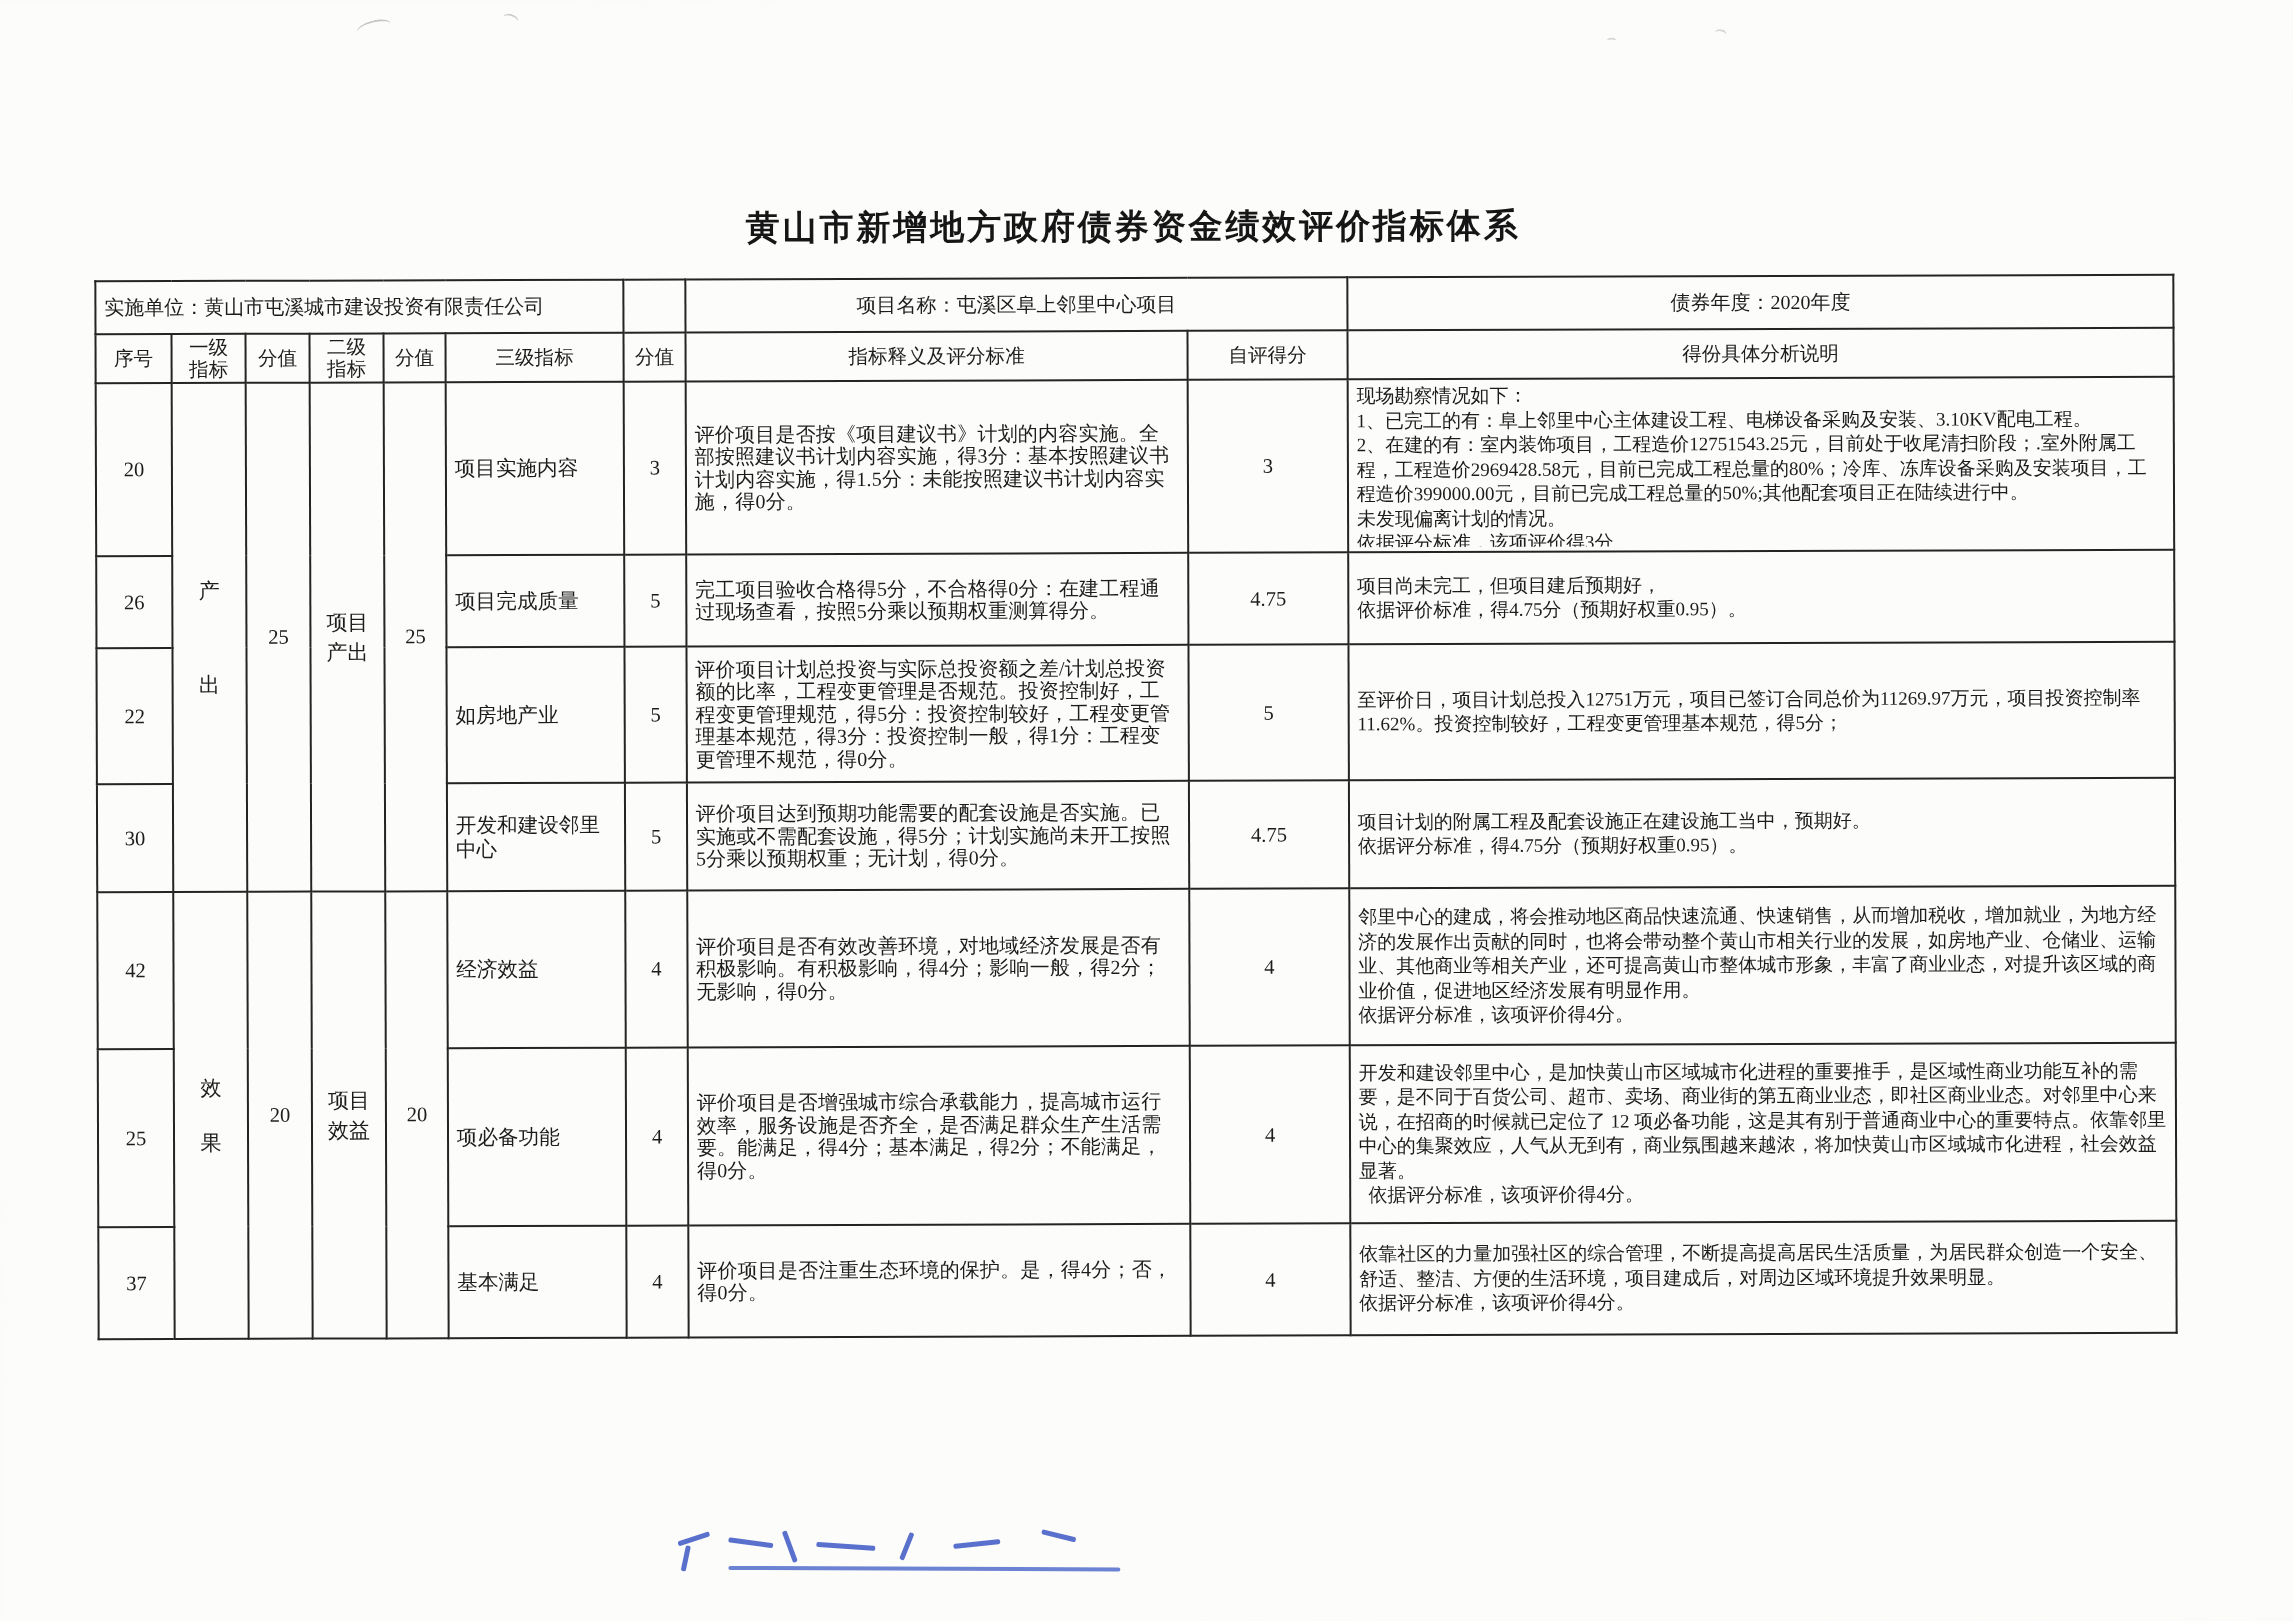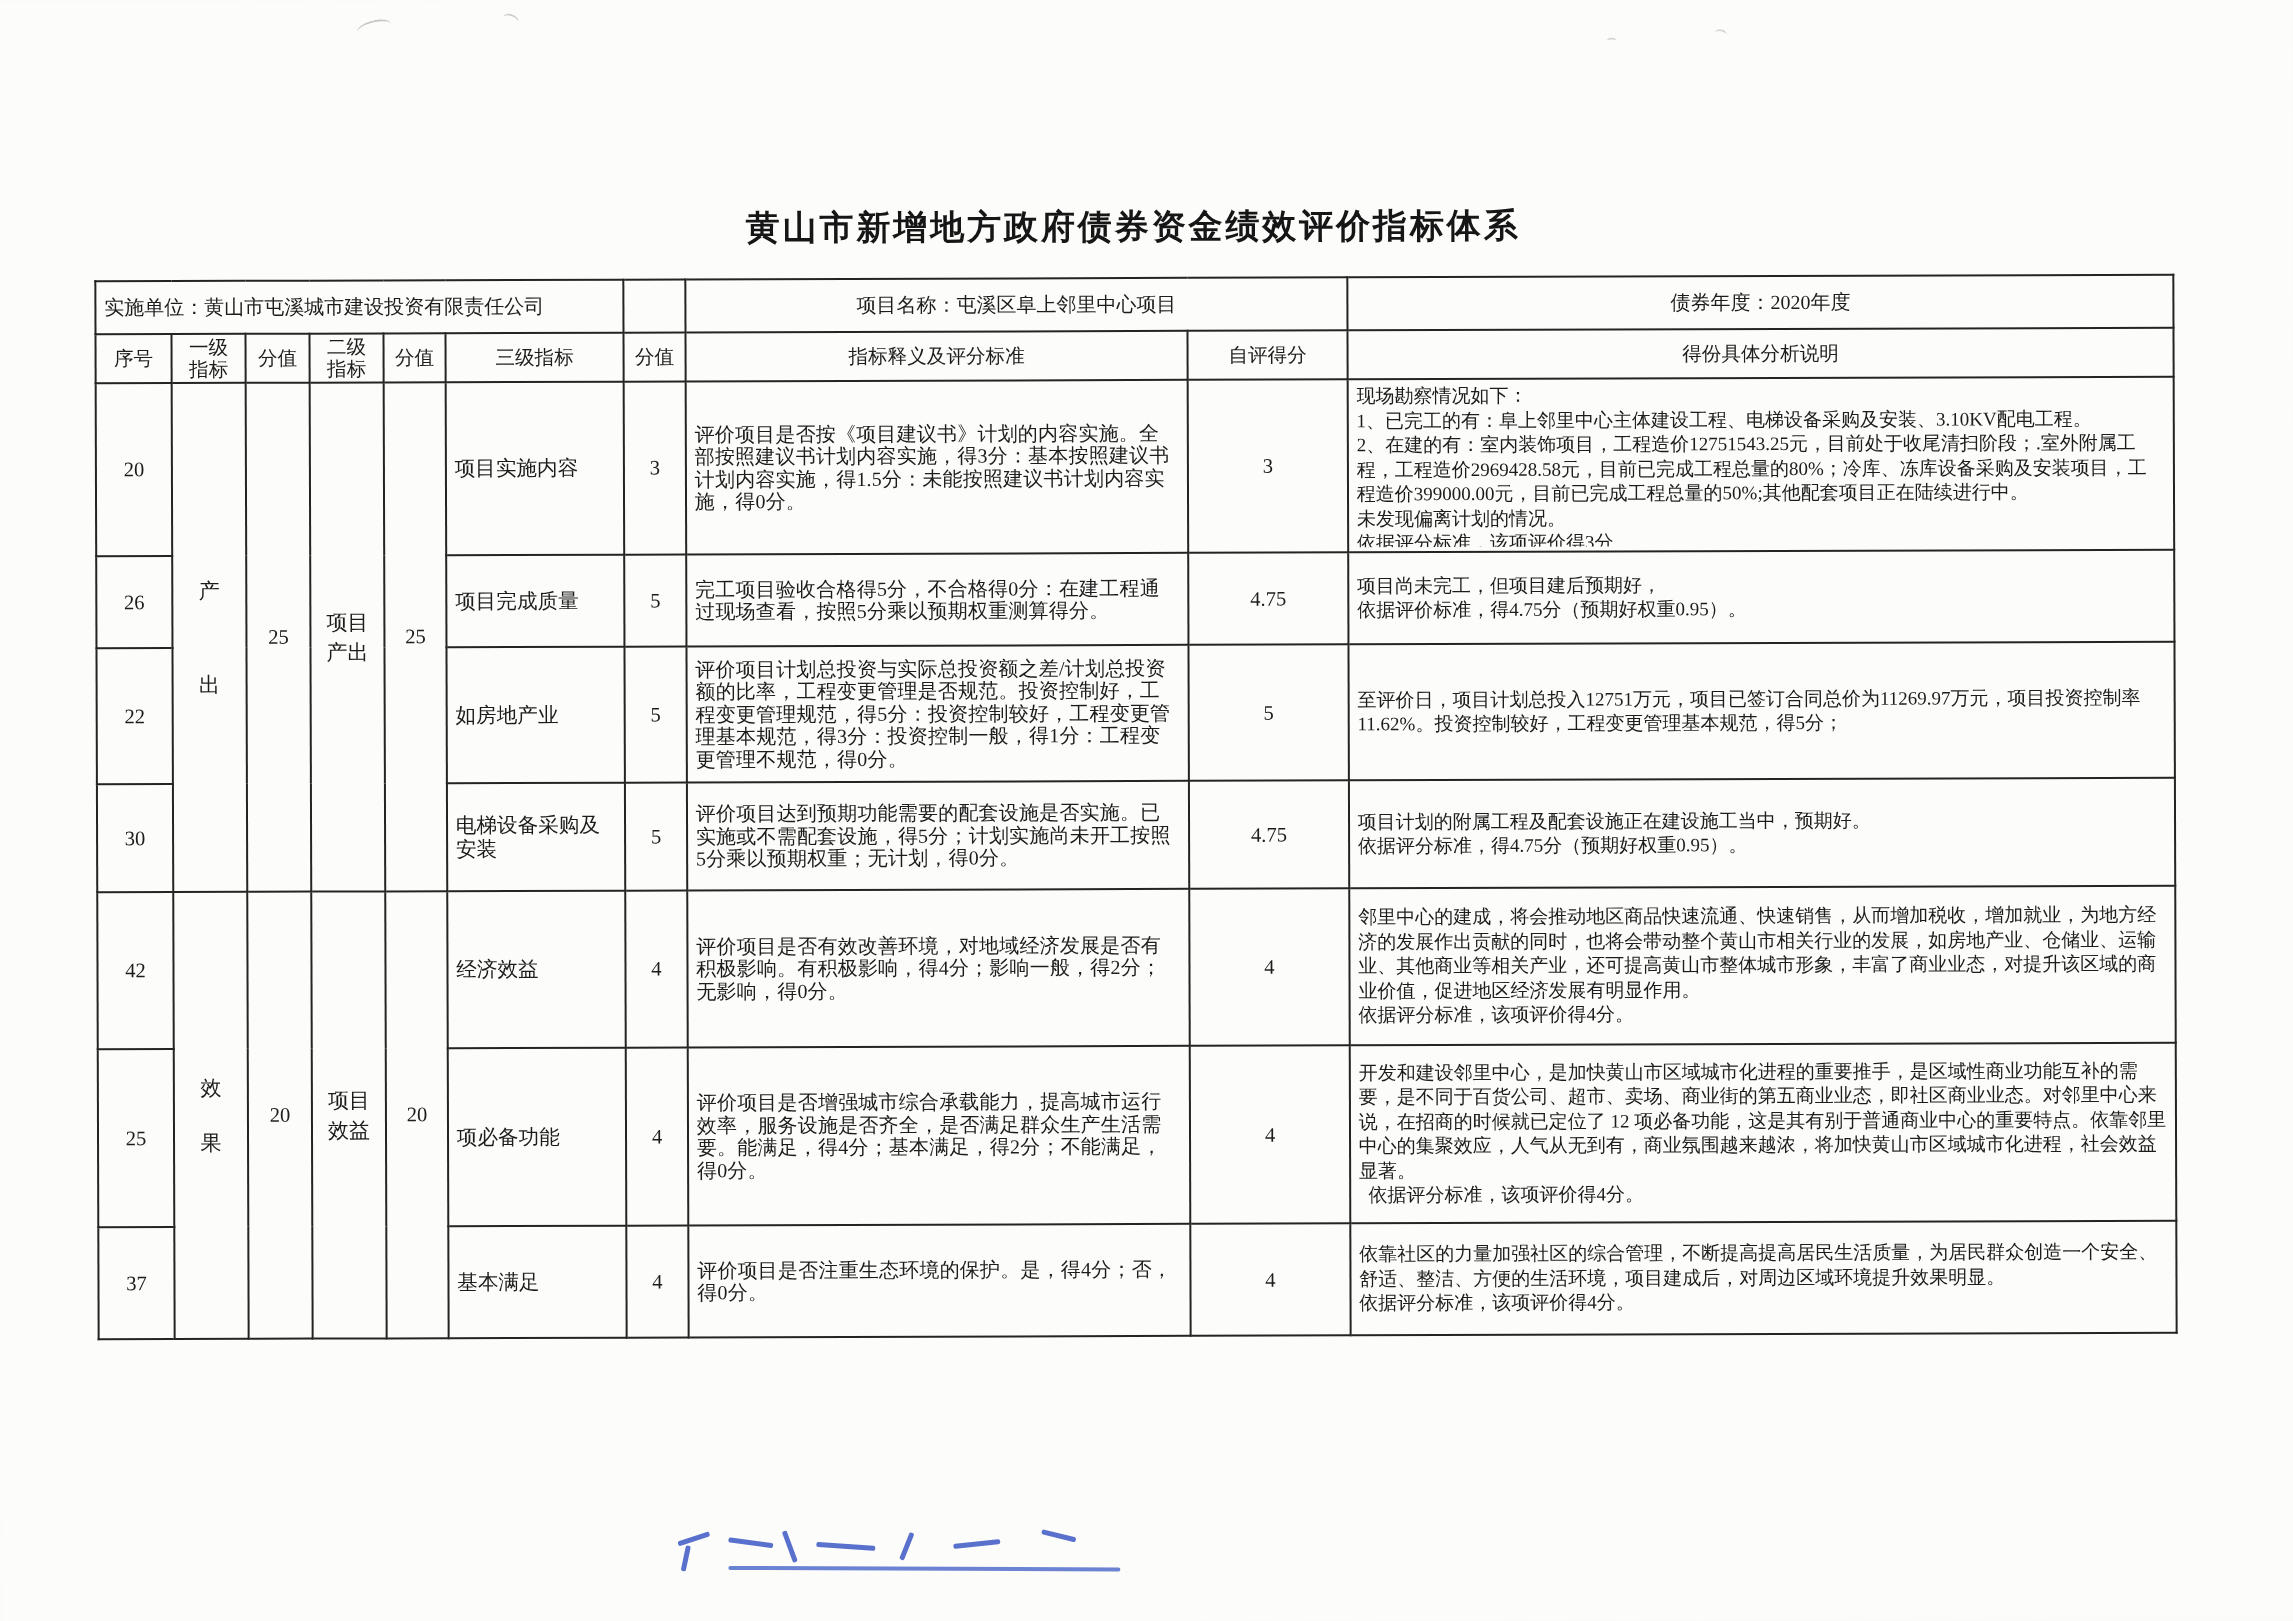--- a/index.html
+++ b/index.html
@@ -166,21 +166,21 @@
       <td class="num">22</td>
       <td class="tertiary">如房地产业</td>
       <td class="num">5</td>
       <td class="criteria">评价项目计划总投资与实际总投资额之差/计划总投资额的比率，工程变更管理是否规范。投资控制好，工程变更管理规范，得5分：投资控制较好，工程变更管理基本规范，得3分：投资控制一般，得1分：工程变更管理不规范，得0分。</td>
       <td class="num">5</td>
       <td class="analysis">至评价日，项目计划总投入12751万元，项目已签订合同总价为11269.97万元，项目投资控制率11.62%。投资控制较好，工程变更管理基本规范，得5分；</td>
     </tr>
 
     <tr class="r23">
       <td class="num">30</td>
-      <td class="tertiary">电梯设备采购及安装</td>
+      <td class="tertiary">开发和建设邻里中心</td>
       <td class="num">5</td>
       <td class="criteria">评价项目达到预期功能需要的配套设施是否实施。已实施或不需配套设施，得5分；计划实施尚未开工按照5分乘以预期权重；无计划，得0分。</td>
       <td class="num">4.75</td>
       <td class="analysis">项目计划的附属工程及配套设施正在建设施工当中，预期好。
 依据评分标准，得4.75分（预期好权重0.95）。</td>
     </tr>
 
     <tr class="r24">
       <td class="num">42</td>
       <td class="glabel c-prim2" rowspan="3">效

